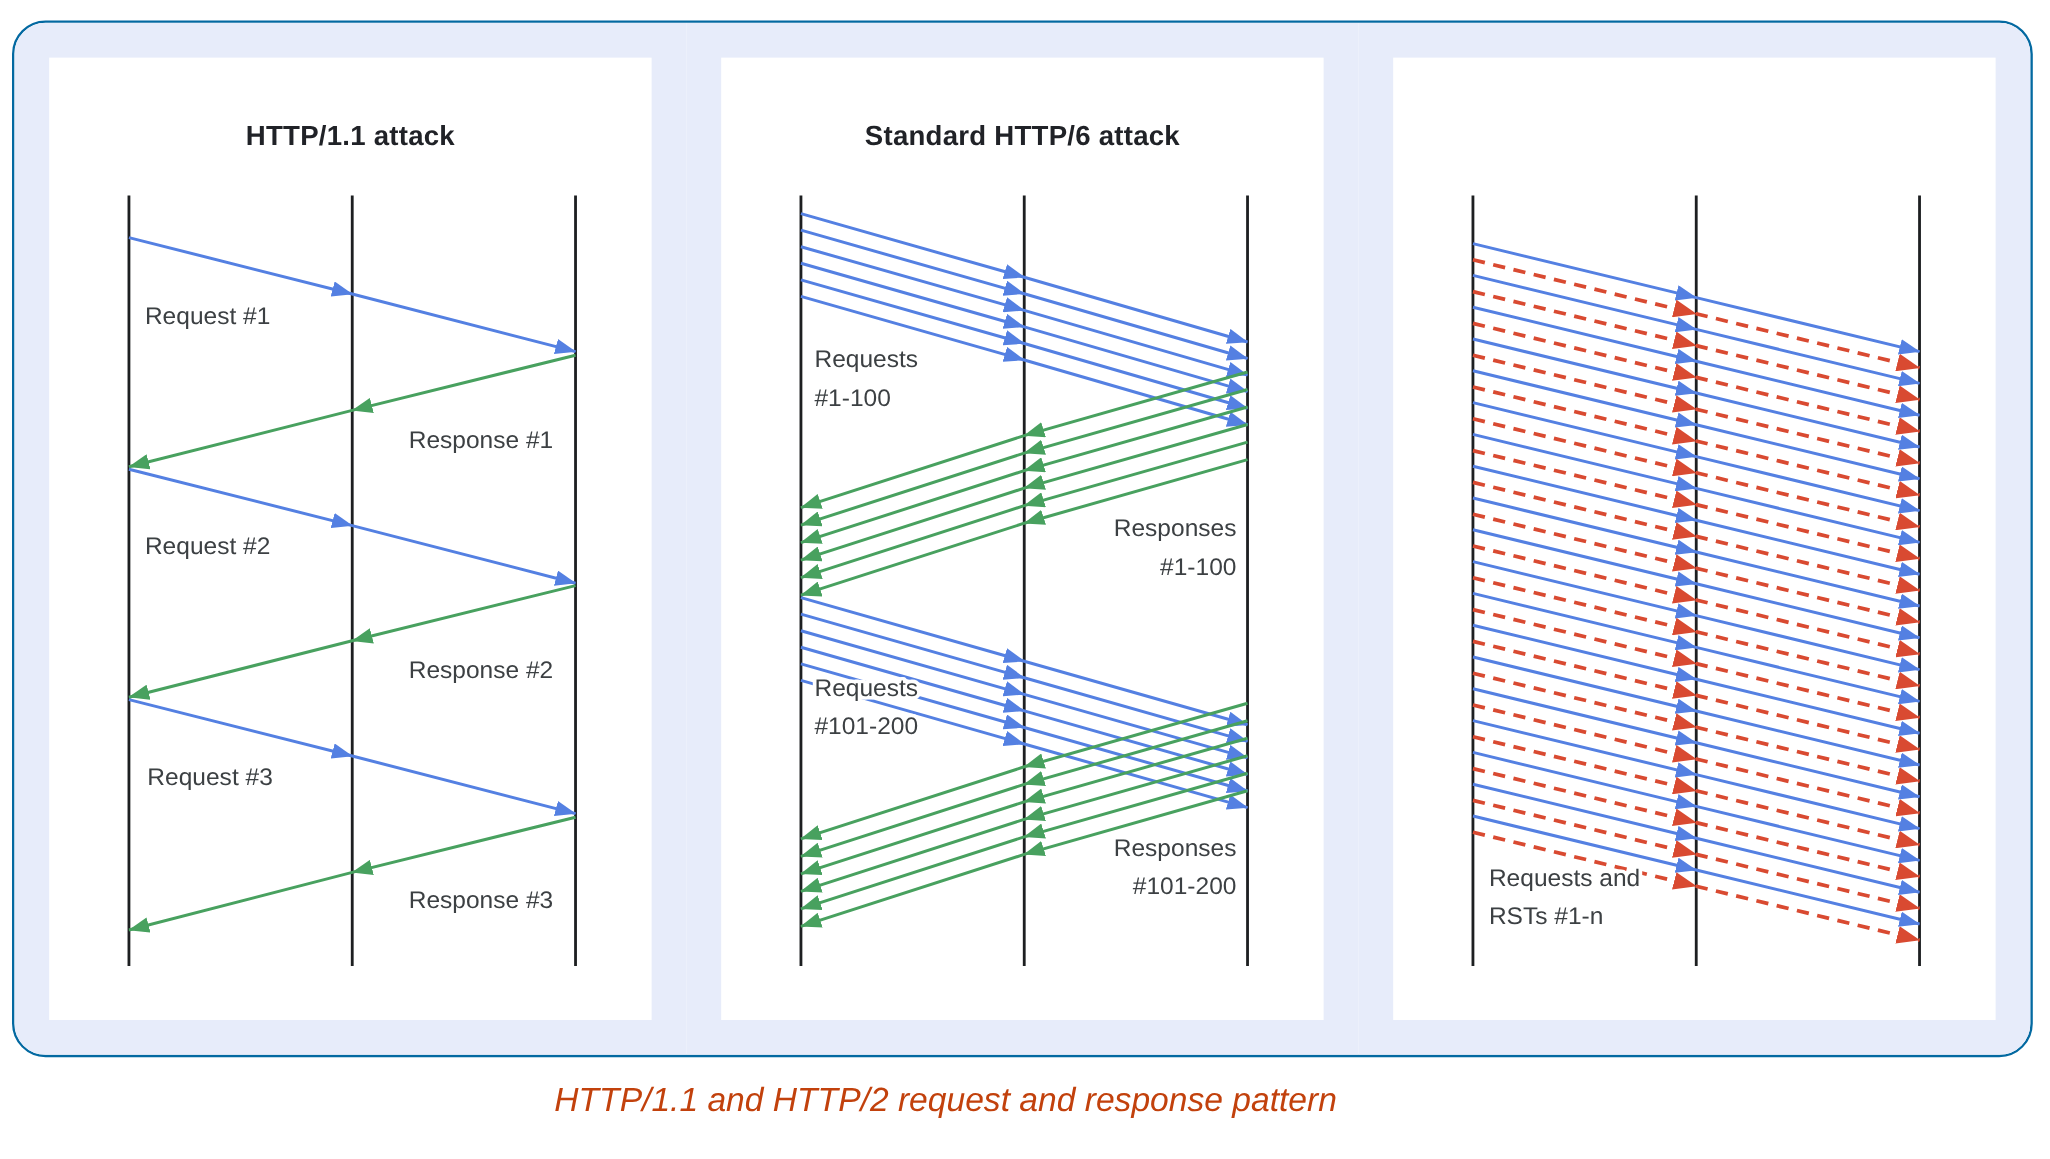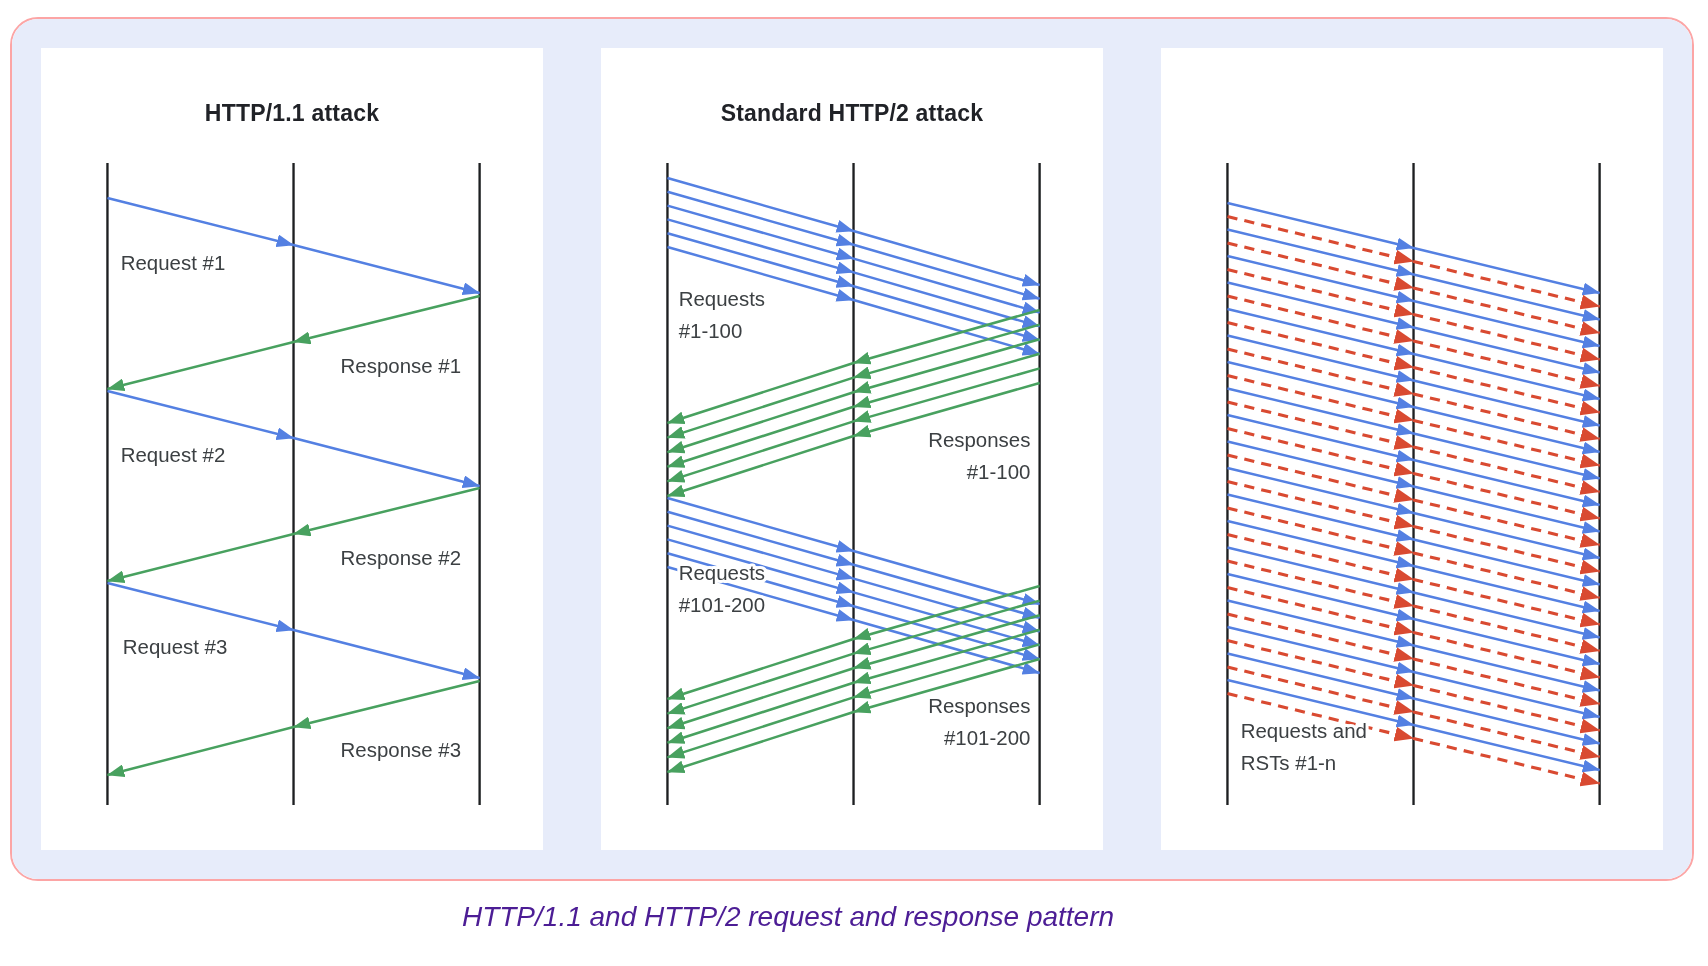--- a/index.html
+++ b/index.html
@@ -2,37 +2,37 @@
 <html><head>
 <meta charset="utf-8">
 <style>
   html,body{margin:0;padding:0;}
   body{
     width:1708px;height:966px;position:relative;background:#ffffff;
     font-family:"Liberation Sans",sans-serif;overflow:hidden;
   }
   .card{
     position:absolute;left:10px;top:17px;width:1684px;height:864px;
-    box-sizing:border-box;border:2px solid #fca5a5;border-radius:28px;
+    box-sizing:border-box;border:2px solid #0369a1;border-radius:28px;
     background:#ffffff;display:flex;overflow:hidden;
   }
   .block{
     flex:1 1 0;background:#e7ecfa;box-sizing:border-box;padding:29px;
   }
   .panel{
     position:relative;width:100%;height:100%;background:#ffffff;
   }
   .panel-title{
     position:absolute;top:52px;left:0;right:0;margin:0;text-align:center;
     font-size:23px;font-weight:700;color:#202227;letter-spacing:.2px;z-index:2;
   }
   svg.diagram{position:absolute;left:0;top:0;width:100%;height:100%;display:block;}
   .caption{
     position:absolute;top:901px;left:0;width:1576px;margin:0;text-align:center;
-    font-style:italic;font-size:28px;color:#4c1d95;
+    font-style:italic;font-size:28px;color:#c2410c;
   }
 </style>
 </head>
 <body>
 
 <div class="card">
   <section class="block">
     <div class="panel">
       <h2 class="panel-title">HTTP/1.1 attack</h2>
       <svg class="diagram" viewBox="0 0 491 802" preserveAspectRatio="none" xmlns="http://www.w3.org/2000/svg">
@@ -60,21 +60,21 @@
           <text x="293" y="325" text-anchor="start" font-size="20" fill="#3c4043" font-family="&quot;Liberation Sans&quot;, sans-serif" paint-order="stroke" stroke="#ffffff" stroke-width="6" stroke-linejoin="round">Response #1</text>
           <text x="78" y="414" text-anchor="start" font-size="20" fill="#3c4043" font-family="&quot;Liberation Sans&quot;, sans-serif" paint-order="stroke" stroke="#ffffff" stroke-width="6" stroke-linejoin="round">Request #2</text>
           <text x="293" y="517" text-anchor="start" font-size="20" fill="#3c4043" font-family="&quot;Liberation Sans&quot;, sans-serif" paint-order="stroke" stroke="#ffffff" stroke-width="6" stroke-linejoin="round">Response #2</text>
           <text x="80" y="606" text-anchor="start" font-size="20" fill="#3c4043" font-family="&quot;Liberation Sans&quot;, sans-serif" paint-order="stroke" stroke="#ffffff" stroke-width="6" stroke-linejoin="round">Request #3</text>
           <text x="293" y="709" text-anchor="start" font-size="20" fill="#3c4043" font-family="&quot;Liberation Sans&quot;, sans-serif" paint-order="stroke" stroke="#ffffff" stroke-width="6" stroke-linejoin="round">Response #3</text>
         </svg>
     </div>
   </section>
   <section class="block">
     <div class="panel">
-      <h2 class="panel-title">Standard HTTP/2 attack</h2>
+      <h2 class="panel-title">Standard HTTP/6 attack</h2>
       <svg class="diagram" viewBox="0 0 491 802" preserveAspectRatio="none" xmlns="http://www.w3.org/2000/svg">
           <defs>
             <marker id="head-http2-request" markerUnits="userSpaceOnUse" markerWidth="17" markerHeight="13" refX="16.5" refY="6.5" orient="auto">
               <path d="M0,0 L17,6.5 L0,13 Z" fill="#5480e2"></path>
             </marker>
             <marker id="head-http2-response" markerUnits="userSpaceOnUse" markerWidth="17" markerHeight="13" refX="16.5" refY="6.5" orient="auto">
               <path d="M0,0 L17,6.5 L0,13 Z" fill="#48a15f"></path>
             </marker>
             <marker id="head-http2-reset" markerUnits="userSpaceOnUse" markerWidth="19" markerHeight="15" refX="18.5" refY="7.5" orient="auto">
               <path d="M0,0 L19,7.5 L0,15 Z" fill="#d94a31"></path>

